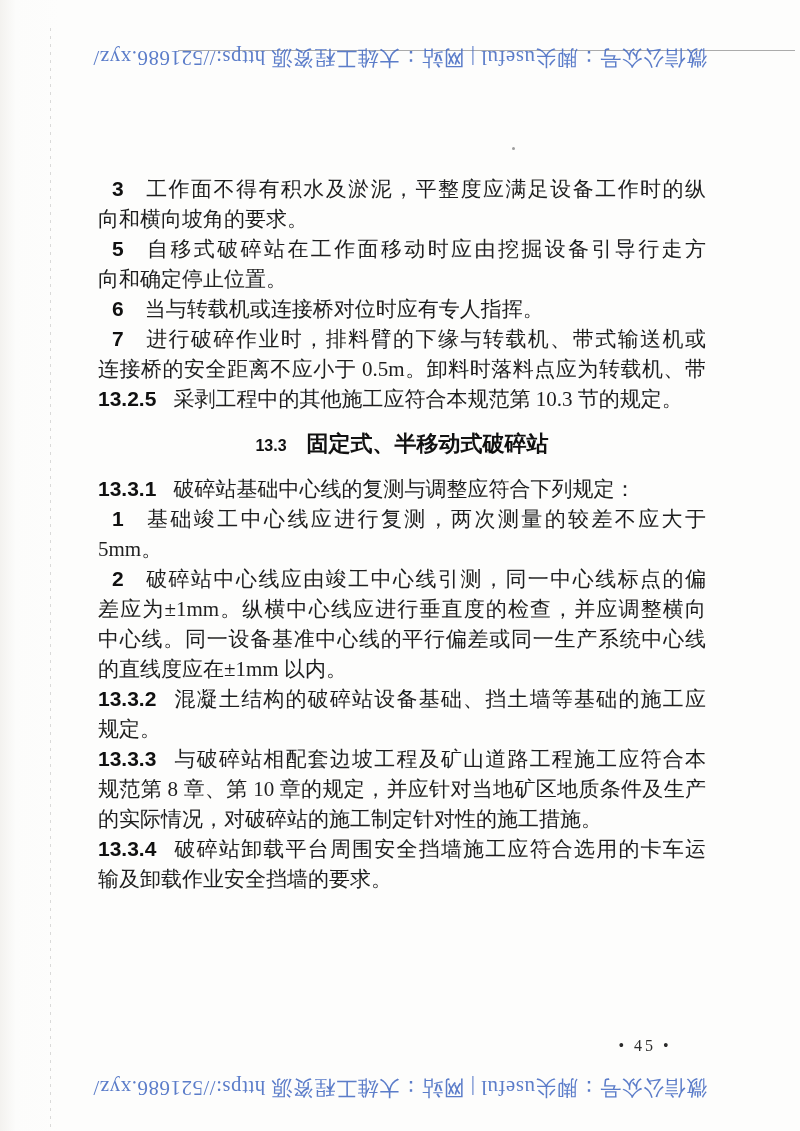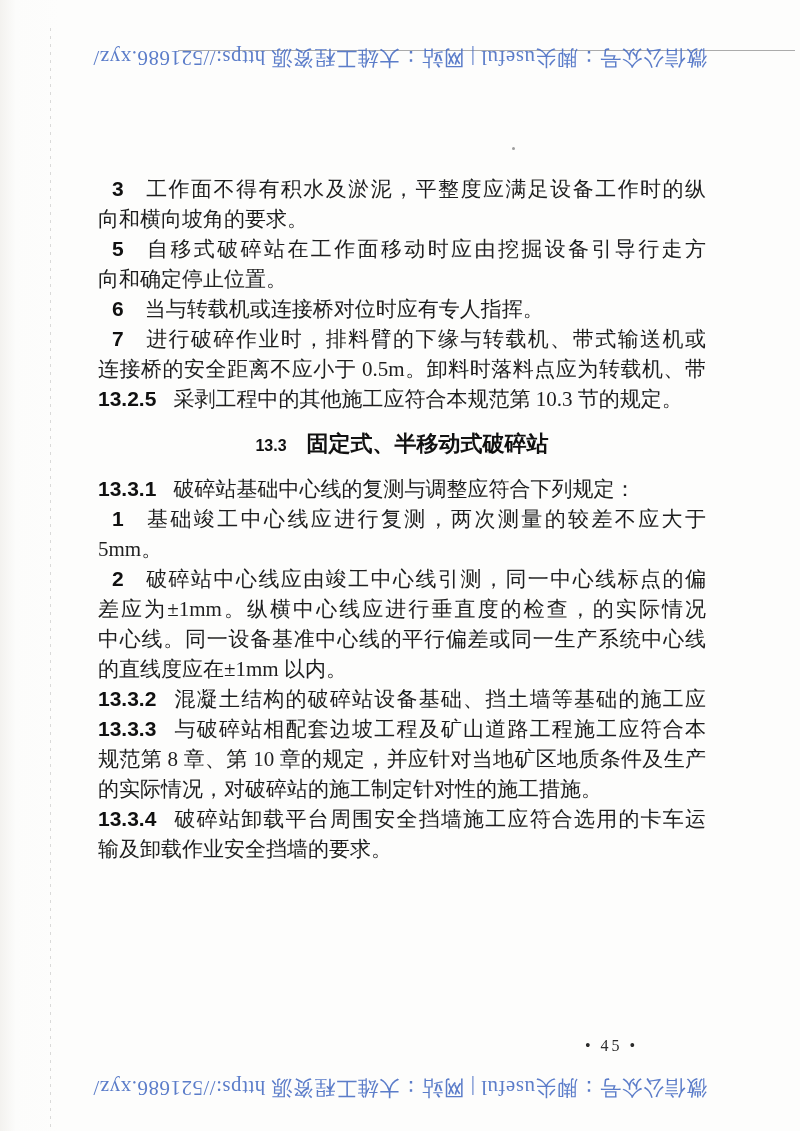--- a/index.html
+++ b/index.html
@@ -51,21 +51,21 @@
     text-align:center;
     font-family:"Liberation Sans","DejaVu Sans",sans-serif;
     font-weight:bold; font-size:22px;
     margin-top:15px; margin-bottom:13px; color:#111;
   }
   .heading .tline { text-align:center; }
   .heading .num { margin-right:20px; font-size:16px; }
 
   .pagenum {
     position:absolute; top:1037px; left:585px; width:120px;
-    text-align:left; font-size:16px; letter-spacing:3px; color:#2b2b2b;
+    text-align:center; font-size:16px; letter-spacing:3px; color:#2b2b2b;
   }
 </style>
 </head>
 <body>
 
 <div class="page-bg"></div>
 <div class="scanline-v"></div>
 <div class="scanline-h"></div>
 <div class="speck s1"></div>
 
@@ -95,26 +95,27 @@
     </div>
     <div class="para clause">
       <div class="tline"><b class="num">13.3.1</b>破碎站基础中心线的复测与调整应符合下列规定：</div>
     </div>
     <div class="para item">
       <div class="tline full"><b class="num">1</b>基础竣工中心线应进行复测，两次测量的较差不应大于</div>
       <div class="tline">5mm。</div>
     </div>
     <div class="para item">
       <div class="tline full"><b class="num">2</b>破碎站中心线应由竣工中心线引测，同一中心线标点的偏</div>
-      <div class="tline full">差应为±1mm。纵横中心线应进行垂直度的检查，的实际情况</div>
+      <div class="tline full">差应为±1mm。纵横中心线应进行垂直度的检查，并应调整横向</div>
       <div class="tline full">中心线。同一设备基准中心线的平行偏差或同一生产系统中心线</div>
       <div class="tline">的直线度应在±1mm 以内。</div>
     </div>
     <div class="para clause">
       <div class="tline full"><b class="num">13.3.2</b>混凝土结构的破碎站设备基础、挡土墙等基础的施工应</div>
+      <div class="tline">规定。</div>
     </div>
     <div class="para clause">
       <div class="tline full"><b class="num">13.3.3</b>与破碎站相配套边坡工程及矿山道路工程施工应符合本</div>
       <div class="tline full">规范第 8 章、第 10 章的规定，并应针对当地矿区地质条件及生产</div>
       <div class="tline">的实际情况，对破碎站的施工制定针对性的施工措施。</div>
     </div>
     <div class="para clause">
       <div class="tline full"><b class="num">13.3.4</b>破碎站卸载平台周围安全挡墙施工应符合选用的卡车运</div>
       <div class="tline">输及卸载作业安全挡墙的要求。</div>
     </div>

